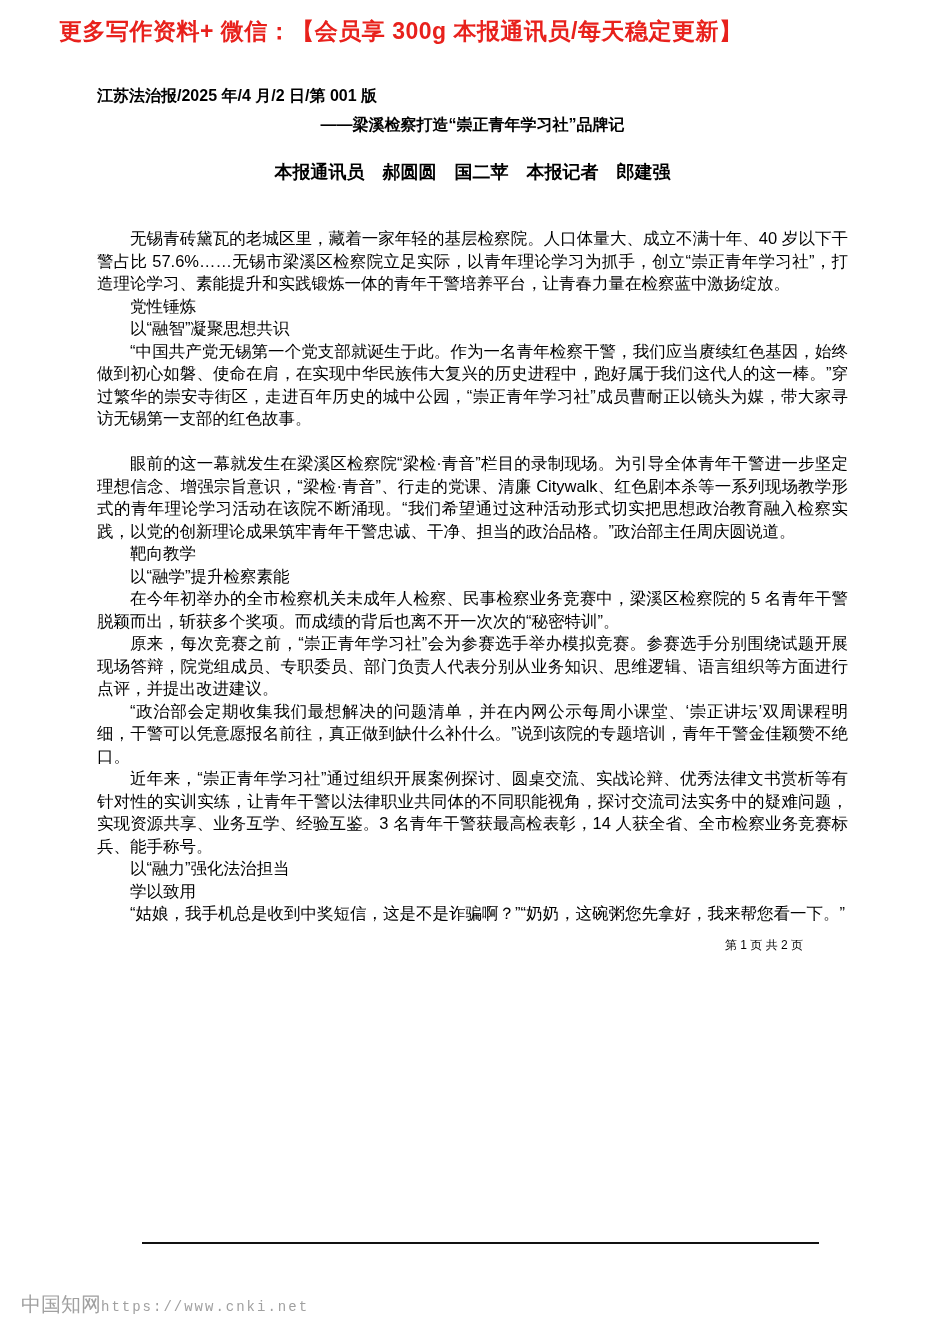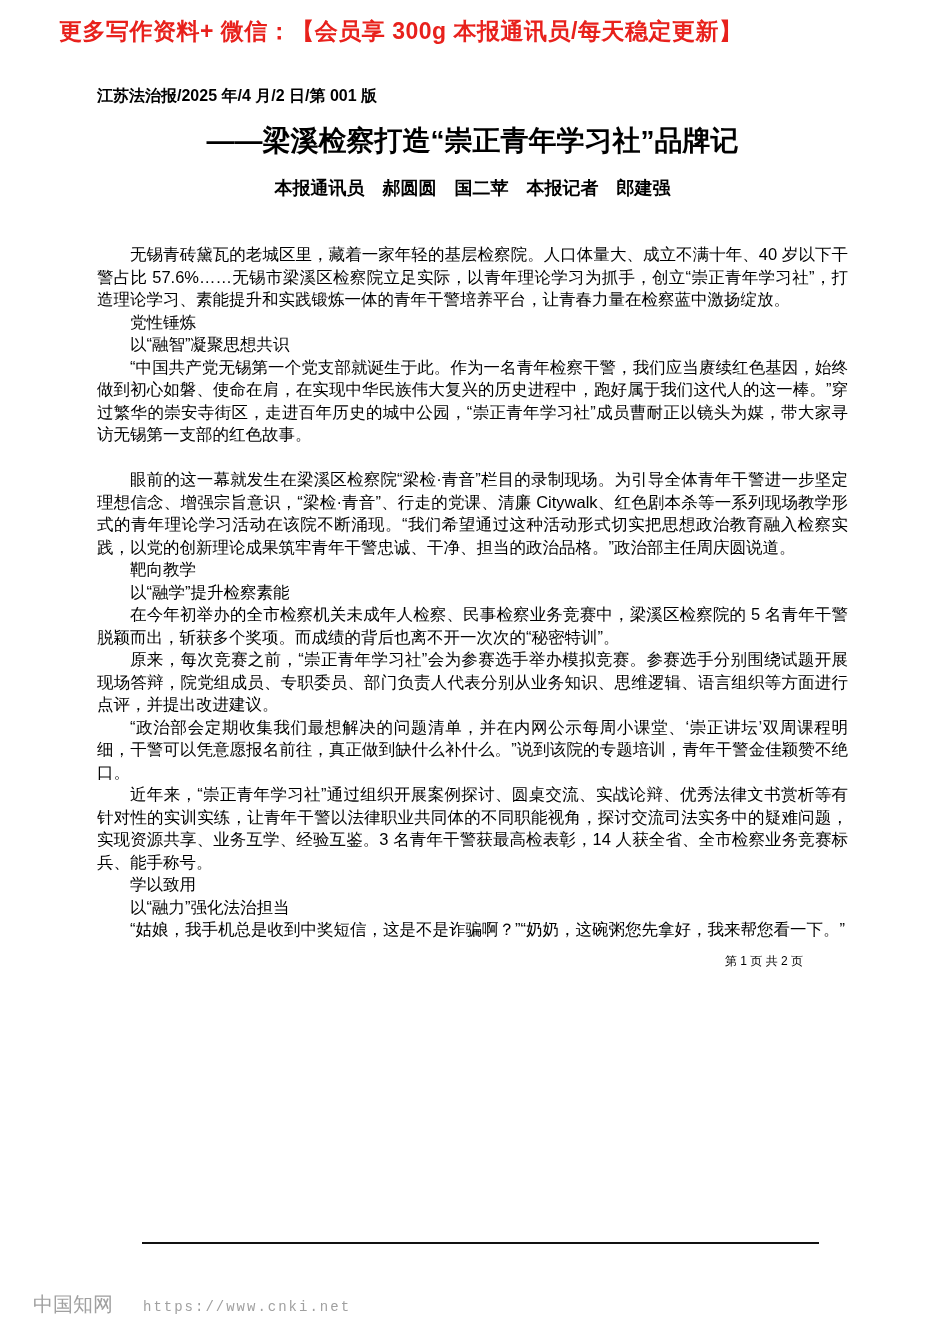--- a/index.html
+++ b/index.html
@@ -35,24 +35,24 @@
     font-weight: bold;
   }
   .title {
     font-size: 27px;
     font-weight: bold;
     text-align: center;
     margin: 8px 0 0 0;
     line-height: 32px;
   }
   .subtitle {
-    font-size: 28px;
+    font-size: 16px;
     font-weight: bold;
     text-align: center;
-    margin: 24px 0 0 0;
+    margin: 8px 0 0 0;
     line-height: 24px;
   }
   .byline {
     font-size: 18px;
     font-weight: bold;
     text-align: center;
     margin-top: 25px;
     line-height: 21px;
   }
   .content {
@@ -74,25 +74,24 @@
   .divider {
     position: absolute;
     left: 142px;
     top: 1242px;
     width: 677px;
     height: 2px;
     background: #111111;
   }
   .watermark {
     position: absolute;
-    left: 33px;
+    left: 21px;
     top: 1291px;
     display: flex;
     align-items: baseline;
-    gap: 30px;
     color: #a0a0a0;
     white-space: nowrap;
   }
   .watermark .site {
     font-family: "Liberation Serif", serif;
     font-size: 20px;
   }
   .watermark .url {
     font-family: "Liberation Mono", monospace;
     font-size: 14px;
@@ -116,22 +115,22 @@
       <p class="subhead">以“融智”凝聚思想共识</p>
       <p class="body">“中国共产党无锡第一个党支部就诞生于此。作为一名青年检察干警，我们应当赓续红色基因，始终做到初心如磐、使命在肩，在实现中华民族伟大复兴的历史进程中，跑好属于我们这代人的这一棒。”穿过繁华的崇安寺街区，走进百年历史的城中公园，“崇正青年学习社”成员曹耐正以镜头为媒，带大家寻访无锡第一支部的红色故事。</p>
       <p class="spacer"></p>
       <p class="body">眼前的这一幕就发生在梁溪区检察院“梁检·青音”栏目的录制现场。为引导全体青年干警进一步坚定理想信念、增强宗旨意识，“梁检·青音”、行走的党课、清廉 Citywalk、红色剧本杀等一系列现场教学形式的青年理论学习活动在该院不断涌现。“我们希望通过这种活动形式切实把思想政治教育融入检察实践，以党的创新理论成果筑牢青年干警忠诚、干净、担当的政治品格。”政治部主任周庆圆说道。</p>
       <p class="subhead">靶向教学</p>
       <p class="subhead">以“融学”提升检察素能</p>
       <p class="body">在今年初举办的全市检察机关未成年人检察、民事检察业务竞赛中，梁溪区检察院的 5 名青年干警脱颖而出，斩获多个奖项。而成绩的背后也离不开一次次的“秘密特训”。</p>
       <p class="body">原来，每次竞赛之前，“崇正青年学习社”会为参赛选手举办模拟竞赛。参赛选手分别围绕试题开展现场答辩，院党组成员、专职委员、部门负责人代表分别从业务知识、思维逻辑、语言组织等方面进行点评，并提出改进建议。</p>
       <p class="body">“政治部会定期收集我们最想解决的问题清单，并在内网公示每周小课堂、‘崇正讲坛’双周课程明细，干警可以凭意愿报名前往，真正做到缺什么补什么。”说到该院的专题培训，青年干警金佳颖赞不绝口。</p>
       <p class="body">近年来，“崇正青年学习社”通过组织开展案例探讨、圆桌交流、实战论辩、优秀法律文书赏析等有针对性的实训实练，让青年干警以法律职业共同体的不同职能视角，探讨交流司法实务中的疑难问题，实现资源共享、业务互学、经验互鉴。3 名青年干警获最高检表彰，14 人获全省、全市检察业务竞赛标兵、能手称号。</p>
+      <p class="subhead">以“融力”强化法治担当</p>
       <p class="subhead">学以致用</p>
-      <p class="subhead">以“融力”强化法治担当</p>
       <p class="body">“姑娘，我手机总是收到中奖短信，这是不是诈骗啊？”“奶奶，这碗粥您先拿好，我来帮您看一下。”</p>
     </div>
   <div class="page-footer">第 1 页 共 2 页</div>
 </div>
 
 <div class="divider"></div>
 
 <div class="watermark">
   <span class="site">中国知网</span>
   <span class="url">https://www.cnki.net</span>

